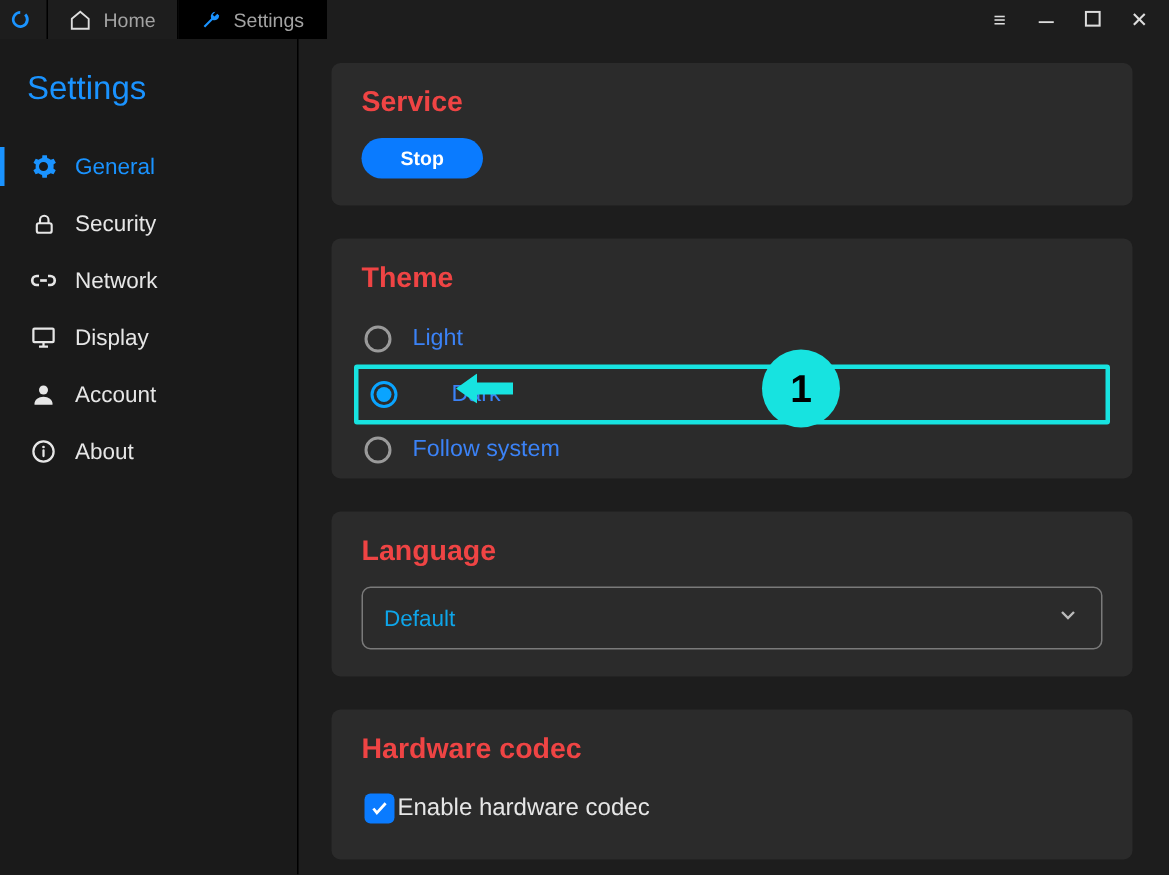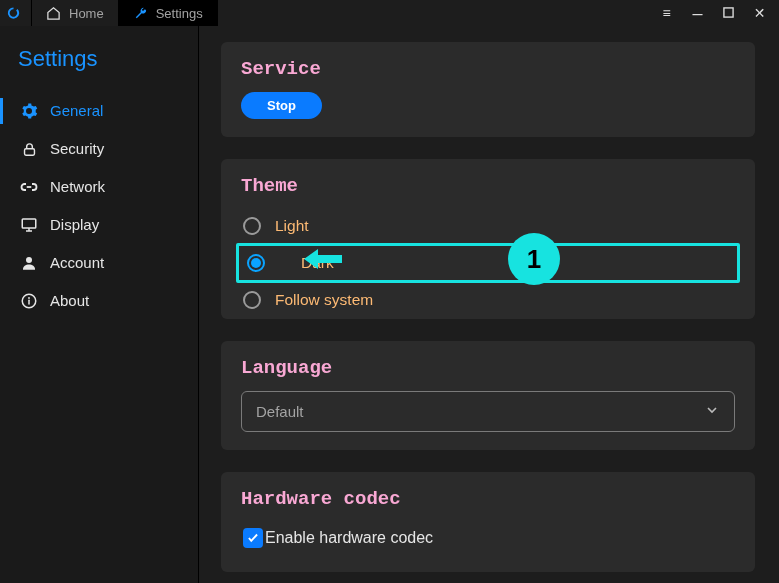--- a/index.html
+++ b/index.html
@@ -7,35 +7,35 @@
     .titlebar { display: flex; height: 26px; background: #1d1d1d; align-items: stretch; }
     .tab { display: flex; align-items: center; gap: 8px; padding: 0 14px; font-size: 13px; color: #a3a3a3; border-right: 1px solid #000; }
     .tab.active { background: #000; }
     .tab .ico { width: 15px; height: 15px; display: flex; align-items: center; justify-content: center; }
     .tab.first { padding-left: 6px; padding-right: 10px; }
     .winctrls { margin-left: auto; display: flex; align-items: center; gap: 16px; padding-right: 12px; color: #ddd; }
     .winctrls span { width: 15px; text-align: center; font-size: 14px; }
     .content { display: flex; height: calc(583px - 26px); }
     .sidebar { width: 199px; background: #1a1a1a; border-right: 1px solid #000; display: flex; flex-direction: column; padding-top: 12px; }
     .sidebar-title { color: #1a93ff; font-size: 22px; font-weight: 400; padding: 8px 18px 20px 18px; }
-    .sidebar-item { display: flex; align-items: flex-start; gap: 12px; padding: 10px 14px 10px 20px; font-size: 15px; color: #e6e6e6; cursor: pointer; }
+    .sidebar-item { display: flex; align-items: center; gap: 12px; padding: 10px 14px 10px 20px; font-size: 15px; color: #e6e6e6; cursor: pointer; }
     .sidebar-item.active { color: #1a93ff; position: relative; }
     .sidebar-item.active::before { content: ""; position: absolute; left: 0; top: 6px; bottom: 6px; width: 3px; background: #1a93ff; }
     .sidebar-item .sico { width: 18px; height: 18px; display: flex; align-items: center; justify-content: center; }
     .main { flex: 1; padding: 16px 24px 0 22px; overflow-y: auto; }
     .panel { background: #2b2b2b; border-radius: 6px; padding: 16px 20px 18px 20px; margin-bottom: 22px; }
-    .panel-title { font-size: 19px; font-weight: 600; color: #f9a8d4; margin-bottom: 12px; font-family: Liberation Mono, monospace; }
+    .panel-title { font-size: 19px; font-weight: 600; color: #ef4444; margin-bottom: 12px; }
     .btn-primary { background: #0a7bff; color: #fff; font-weight: 700; font-size: 13px; border: none; border-radius: 15px; padding: 6px 26px; cursor: pointer; }
     .radio-row { display: flex; align-items: center; gap: 14px; padding: 8px 2px; cursor: pointer; }
     .radio { width: 18px; height: 18px; border: 2px solid #9a9a9a; border-radius: 50%; display: inline-flex; align-items: center; justify-content: center; flex: 0 0 18px; }
     .radio.selected { border-color: #0aa4ff; }
     .radio.selected::after { content: ""; width: 10px; height: 10px; background: #0aa4ff; border-radius: 50%; }
-    .radio-label { font-size: 15.5px; color: #fdba74; }
+    .radio-label { font-size: 15.5px; color: #3b82f6; }
     .radio-wrap-highlight { border: 3px solid #17e3e0; border-radius: 2px; padding: 4px 6px; margin-left: -5px; margin-right: -5px; }
-    .select { width: 100%; display: flex; align-items: center; justify-content: space-between; border: 1px solid #7a7a7a; border-radius: 6px; padding: 10px 14px; font-size: 15px; color: #a3a3a3; background: #2b2b2b; cursor: pointer; }
+    .select { width: 100%; display: flex; align-items: center; justify-content: space-between; border: 1px solid #7a7a7a; border-radius: 6px; padding: 10px 14px; font-size: 15px; color: #0ea5e9; background: #2b2b2b; cursor: pointer; }
     .checkbox-row { display: flex; align-items: center; gap: 2px; padding: 6px 2px; cursor: pointer; }
     .checkbox { width: 20px; height: 20px; background: #0a7bff; border-radius: 4px; display: inline-flex; align-items: center; justify-content: center; flex: 0 0 20px; }
     .annot-arrow { position: absolute; left: 304px; top: 249px; pointer-events: none; }
     .annot-badge { position: absolute; left: 508px; top: 233px; width: 52px; height: 52px; background: #17e3e0; border-radius: 50%; display: flex; align-items: center; justify-content: center; font-size: 26px; font-weight: 900; color: #000; pointer-events: none; }
   </style>
 </head>
 <body>
 
 <div class="titlebar">
   <div class="tab first">

